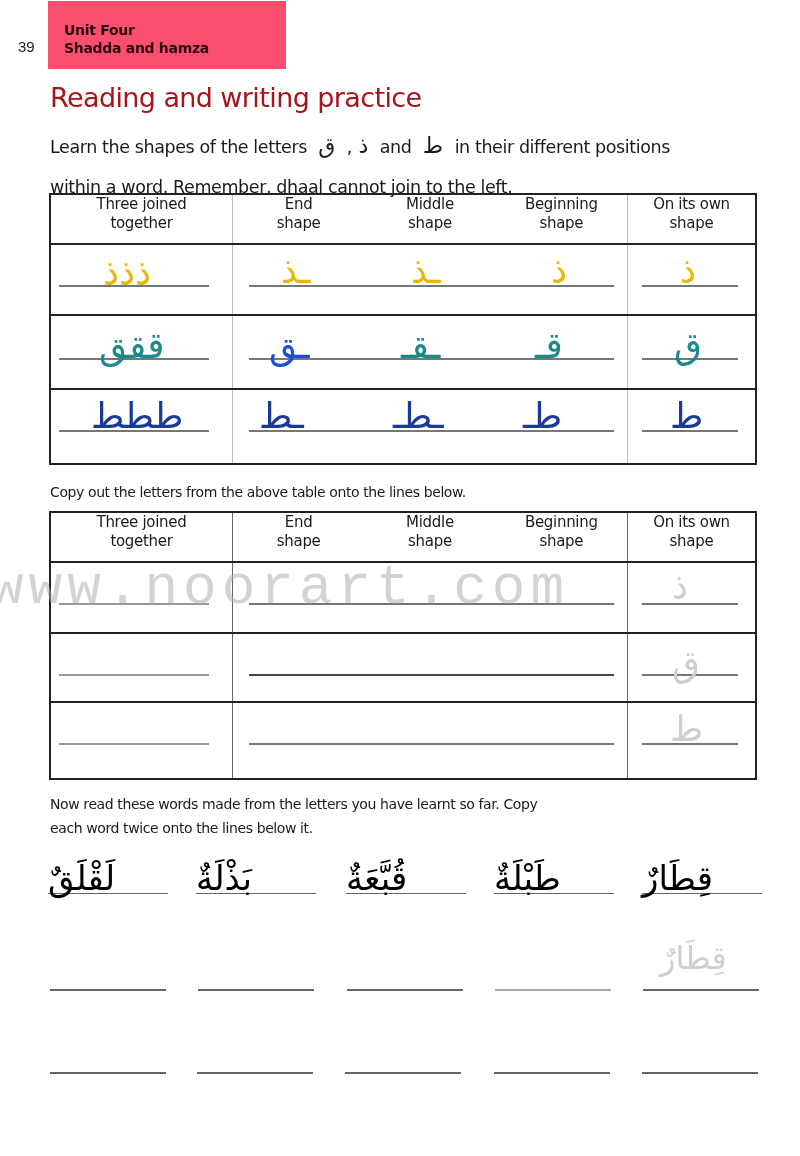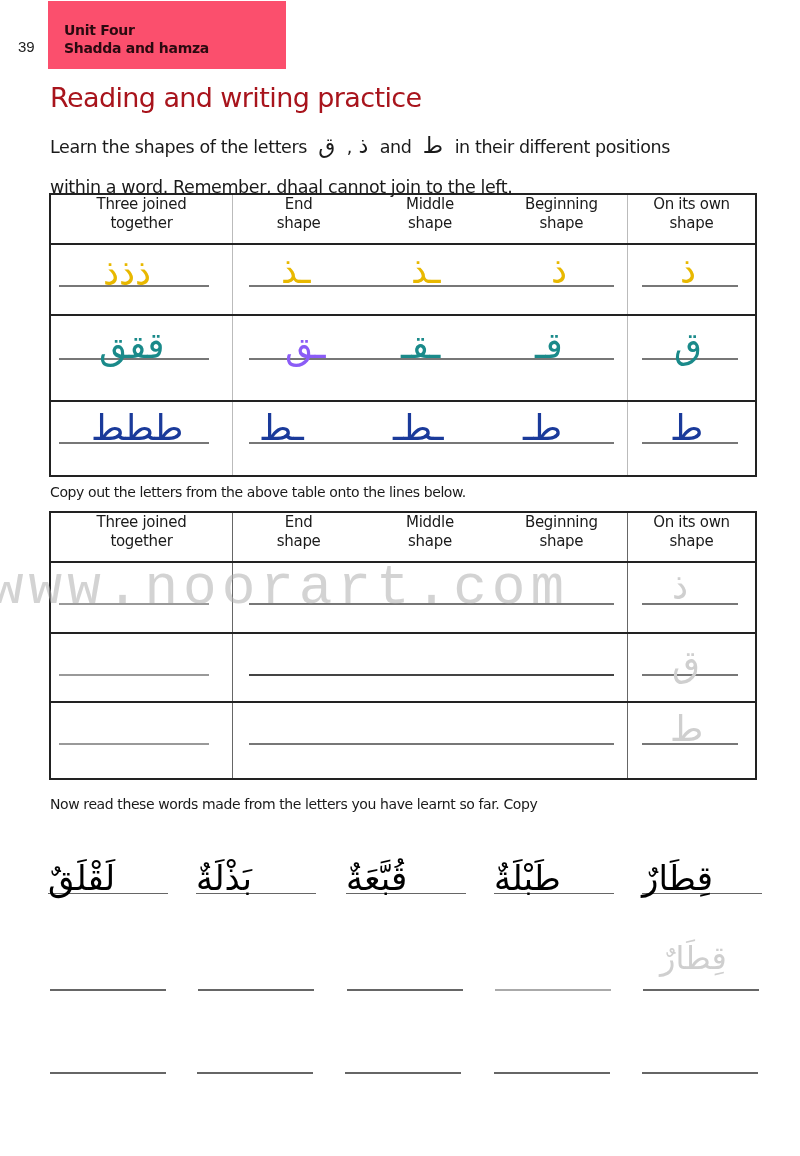--- a/index.html
+++ b/index.html
@@ -98,28 +98,28 @@
       <div class="glyph" style="left:48px;top:8px;color:#e8b800;">ـذ</div>
       <div class="glyph" style="left:178px;top:8px;color:#e8b800;">ـذ</div>
       <div class="glyph" style="left:318px;top:8px;color:#e8b800;">ذ</div>
     </div>
     <div class="cell c5">
       <div class="baseline" style="left:14px;width:96px;top:40px;"></div>
       <div class="glyph" style="left:52px;top:8px;color:#e8b800;">ذ</div>
     </div>
   </div>
 
-  <div class="row" style="height:86px;">
+  <div class="row" style="height:74px;">
     <div class="cell c1">
       <div class="baseline" style="left:8px;width:150px;top:42px;"></div>
       <div class="glyph" style="left:48px;top:12px;color:#1a8a8a;">ققق</div>
     </div>
     <div class="cell c-mid">
       <div class="baseline" style="left:16px;width:365px;top:42px;"></div>
-      <div class="glyph" style="left:52px;top:12px;color:#8b5cf6;">ـق</div>
+      <div class="glyph" style="left:36px;top:12px;color:#1d4ed8;">ـق</div>
       <div class="glyph" style="left:168px;top:12px;color:#1a8a8a;">ـقـ</div>
       <div class="glyph" style="left:302px;top:12px;color:#1a8a8a;">قـ</div>
     </div>
     <div class="cell c5">
       <div class="baseline" style="left:14px;width:96px;top:42px;"></div>
       <div class="glyph" style="left:46px;top:12px;color:#1a8a8a;">ق</div>
     </div>
   </div>
 
   <div class="row" style="height:73px;">
@@ -203,20 +203,21 @@
       <div class="baseline" style="left:14px;width:96px;top:40px;"></div>
       <div class="glyph ghost" style="left:42px;top:8px;">ط</div>
     </div>
   </div>
 </div>
 
 <div class="watermark">www.noorart.com</div>
 
 <div class="instr" style="top:792px;">
   <div>Now read these words made from the letters you have learnt so far. Copy</div>
+  <div>each word twice onto the lines below it.</div>
 </div>
 
 <div class="word" style="left:48px;">
     <div class="bl"></div>
     <div class="w">لَقْلَقٌ</div>
   </div>
 <div class="word" style="left:196px;">
     <div class="bl"></div>
     <div class="w">بَذْلَةٌ</div>
   </div>

